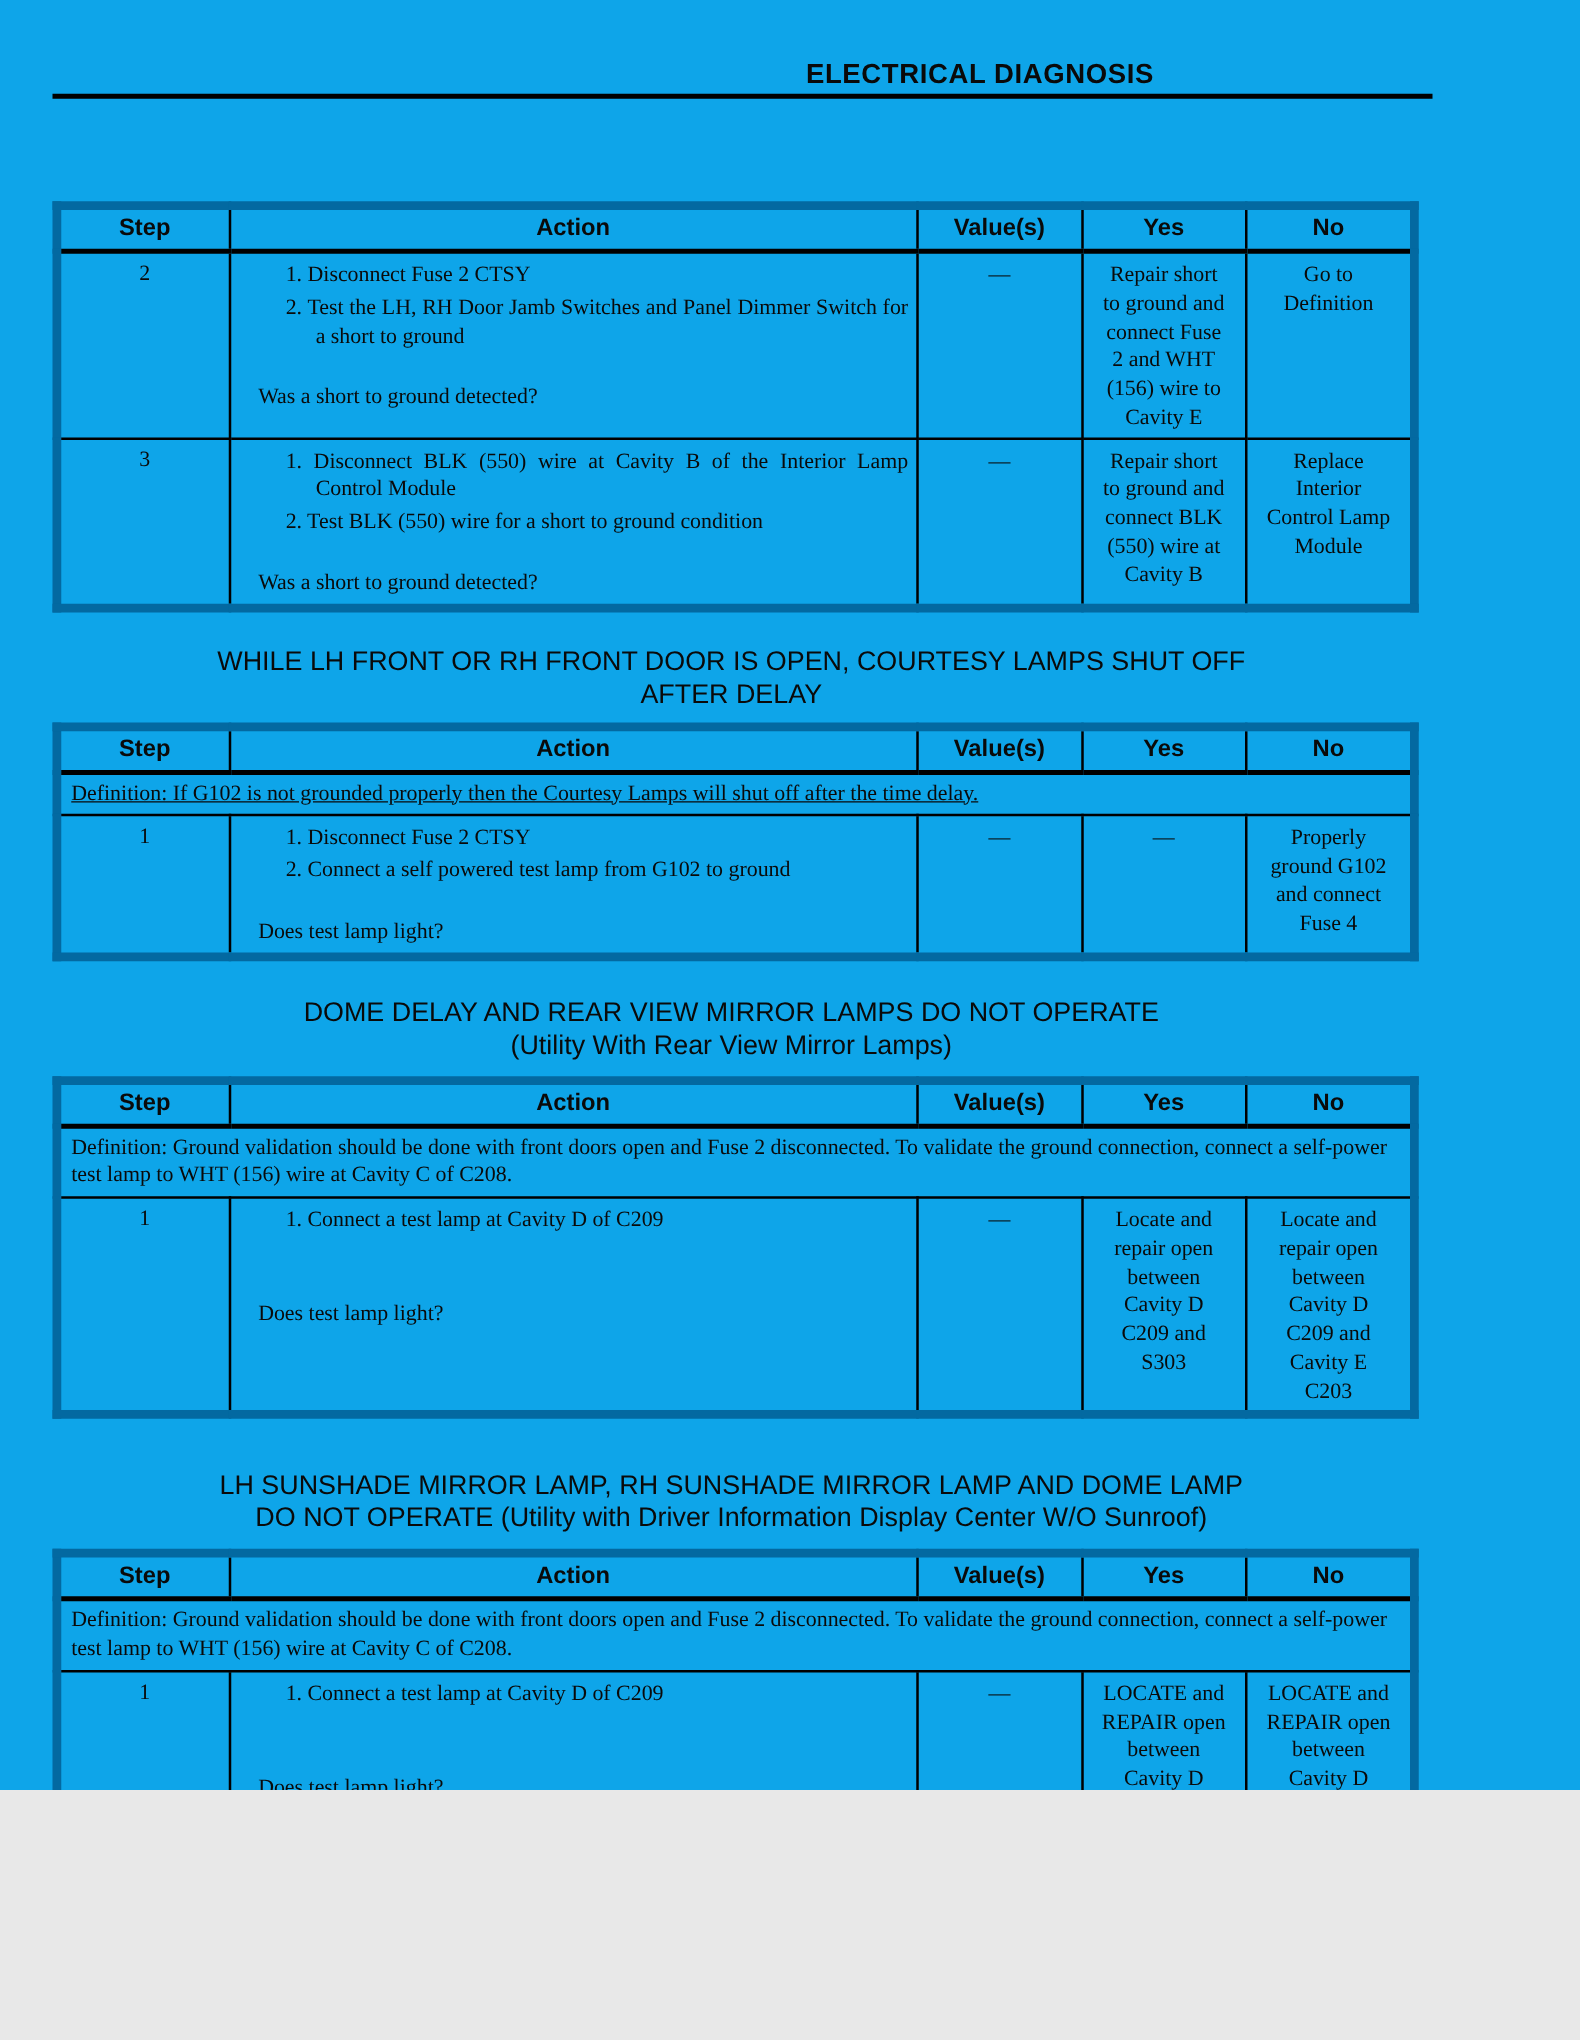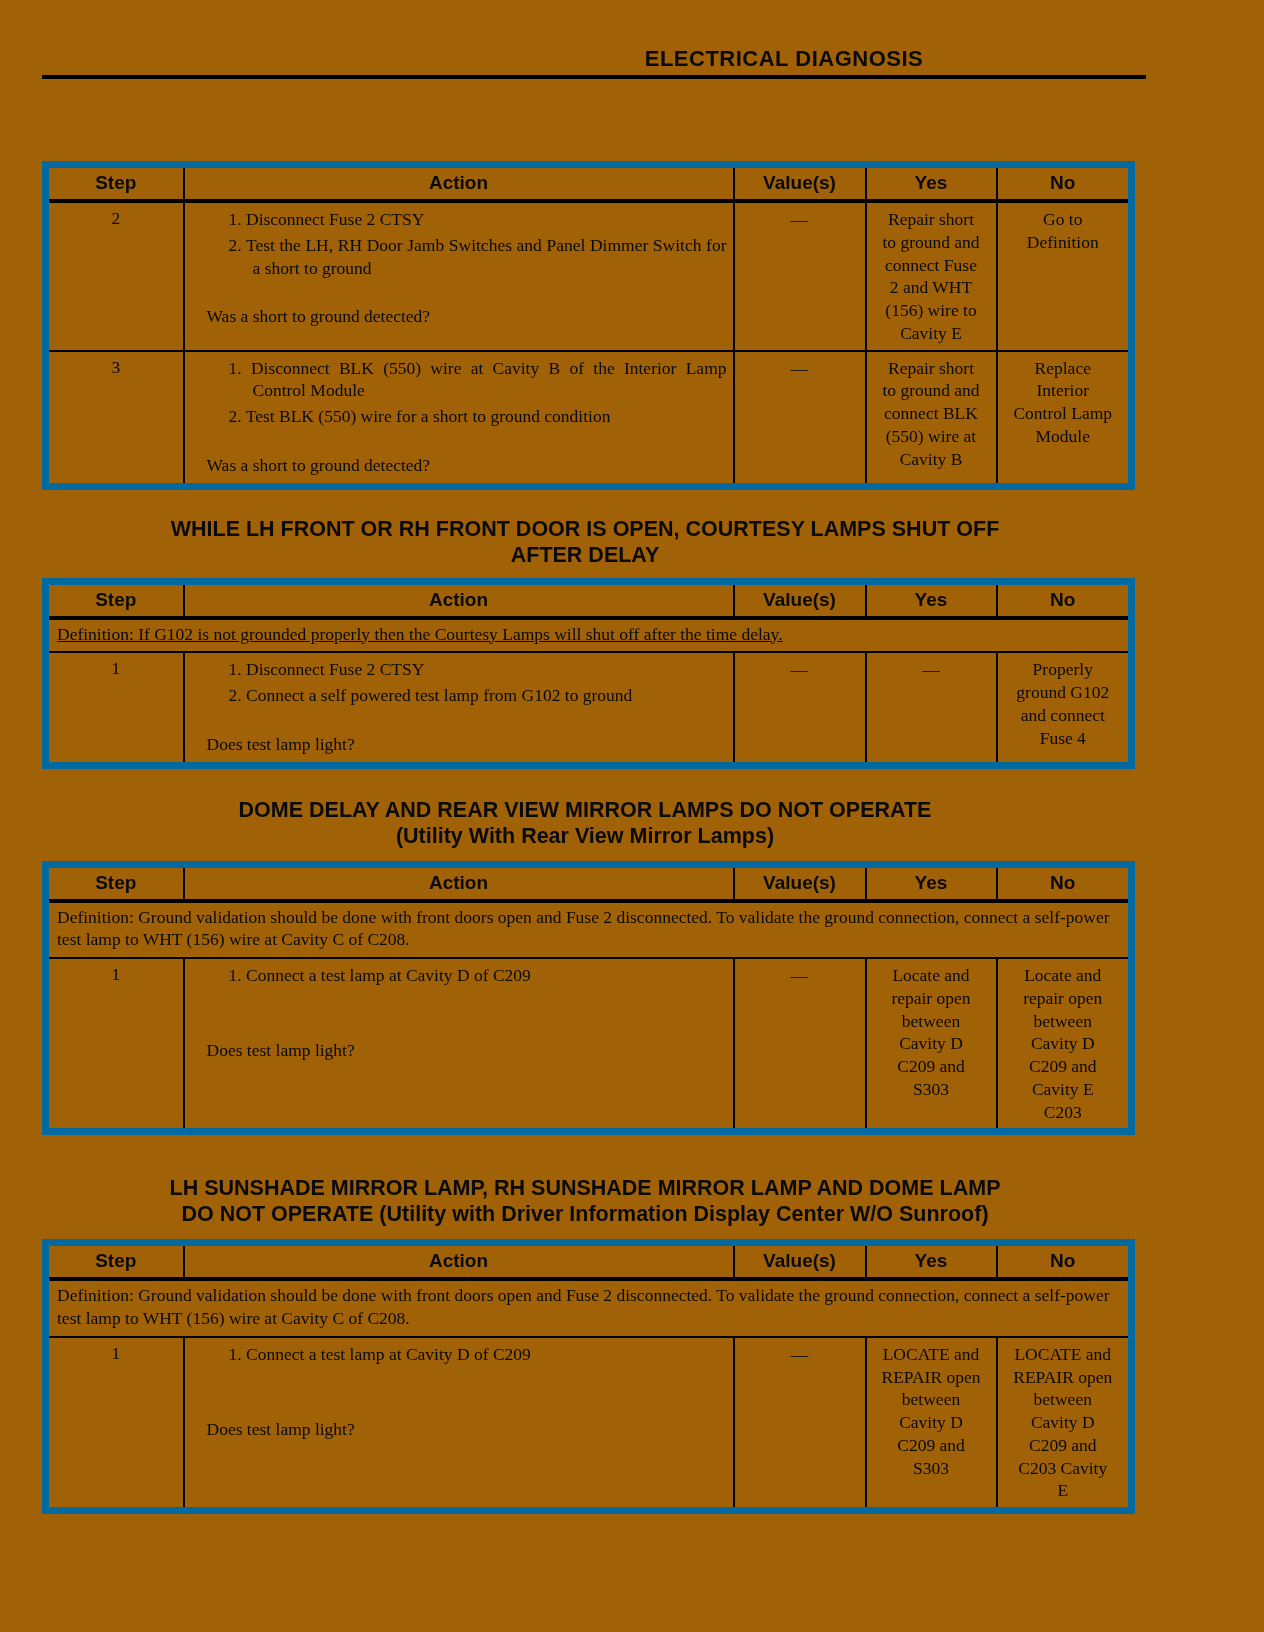--- a/index.html
+++ b/index.html
@@ -1,38 +1,38 @@
 <!DOCTYPE html>
 <html><head>
 <meta charset="utf-8">
 <style>
   html,body{margin:0;padding:0;background:#e8e8e8;}
   .page{
     position:relative;
-    width:1264px;height:1632px;
-    background:#a16207;
+    width:1264px;height:1432px;
+    background:#0ea5e9;
     color:#0a0a0a;
     font-family:"Liberation Serif", serif;
     overflow:hidden;
     box-sizing:border-box;
     padding:46px 0 0 42px;
   }
   .content{width:1104px;}
   
   .hdr-title{
     font-family:"Liberation Sans", sans-serif;
     font-weight:bold;font-size:22px;letter-spacing:.5px;
     text-align:center;transform:translateX(190px);
     margin:0 0 3px 0;
   }
   .hdr-rule{height:4px;background:#000;width:1104px;}
   
   .section-heading{
     font-family:"Liberation Sans", sans-serif;
-    font-weight:bold;font-size:21.5px;line-height:26px;
+    font-weight:normal;font-size:21.5px;line-height:26px;
     text-align:center;margin:0;width:1086px;
   }
   .section-heading .hl{display:block;}
   .mt-h1{margin-top:26px;}
   .mt-h2{margin-top:28px;}
   .mt-h3{margin-top:40px;}
   
   table.diag{
     border-collapse:collapse;table-layout:fixed;
     width:1086px;border:7px solid #0369a1;

